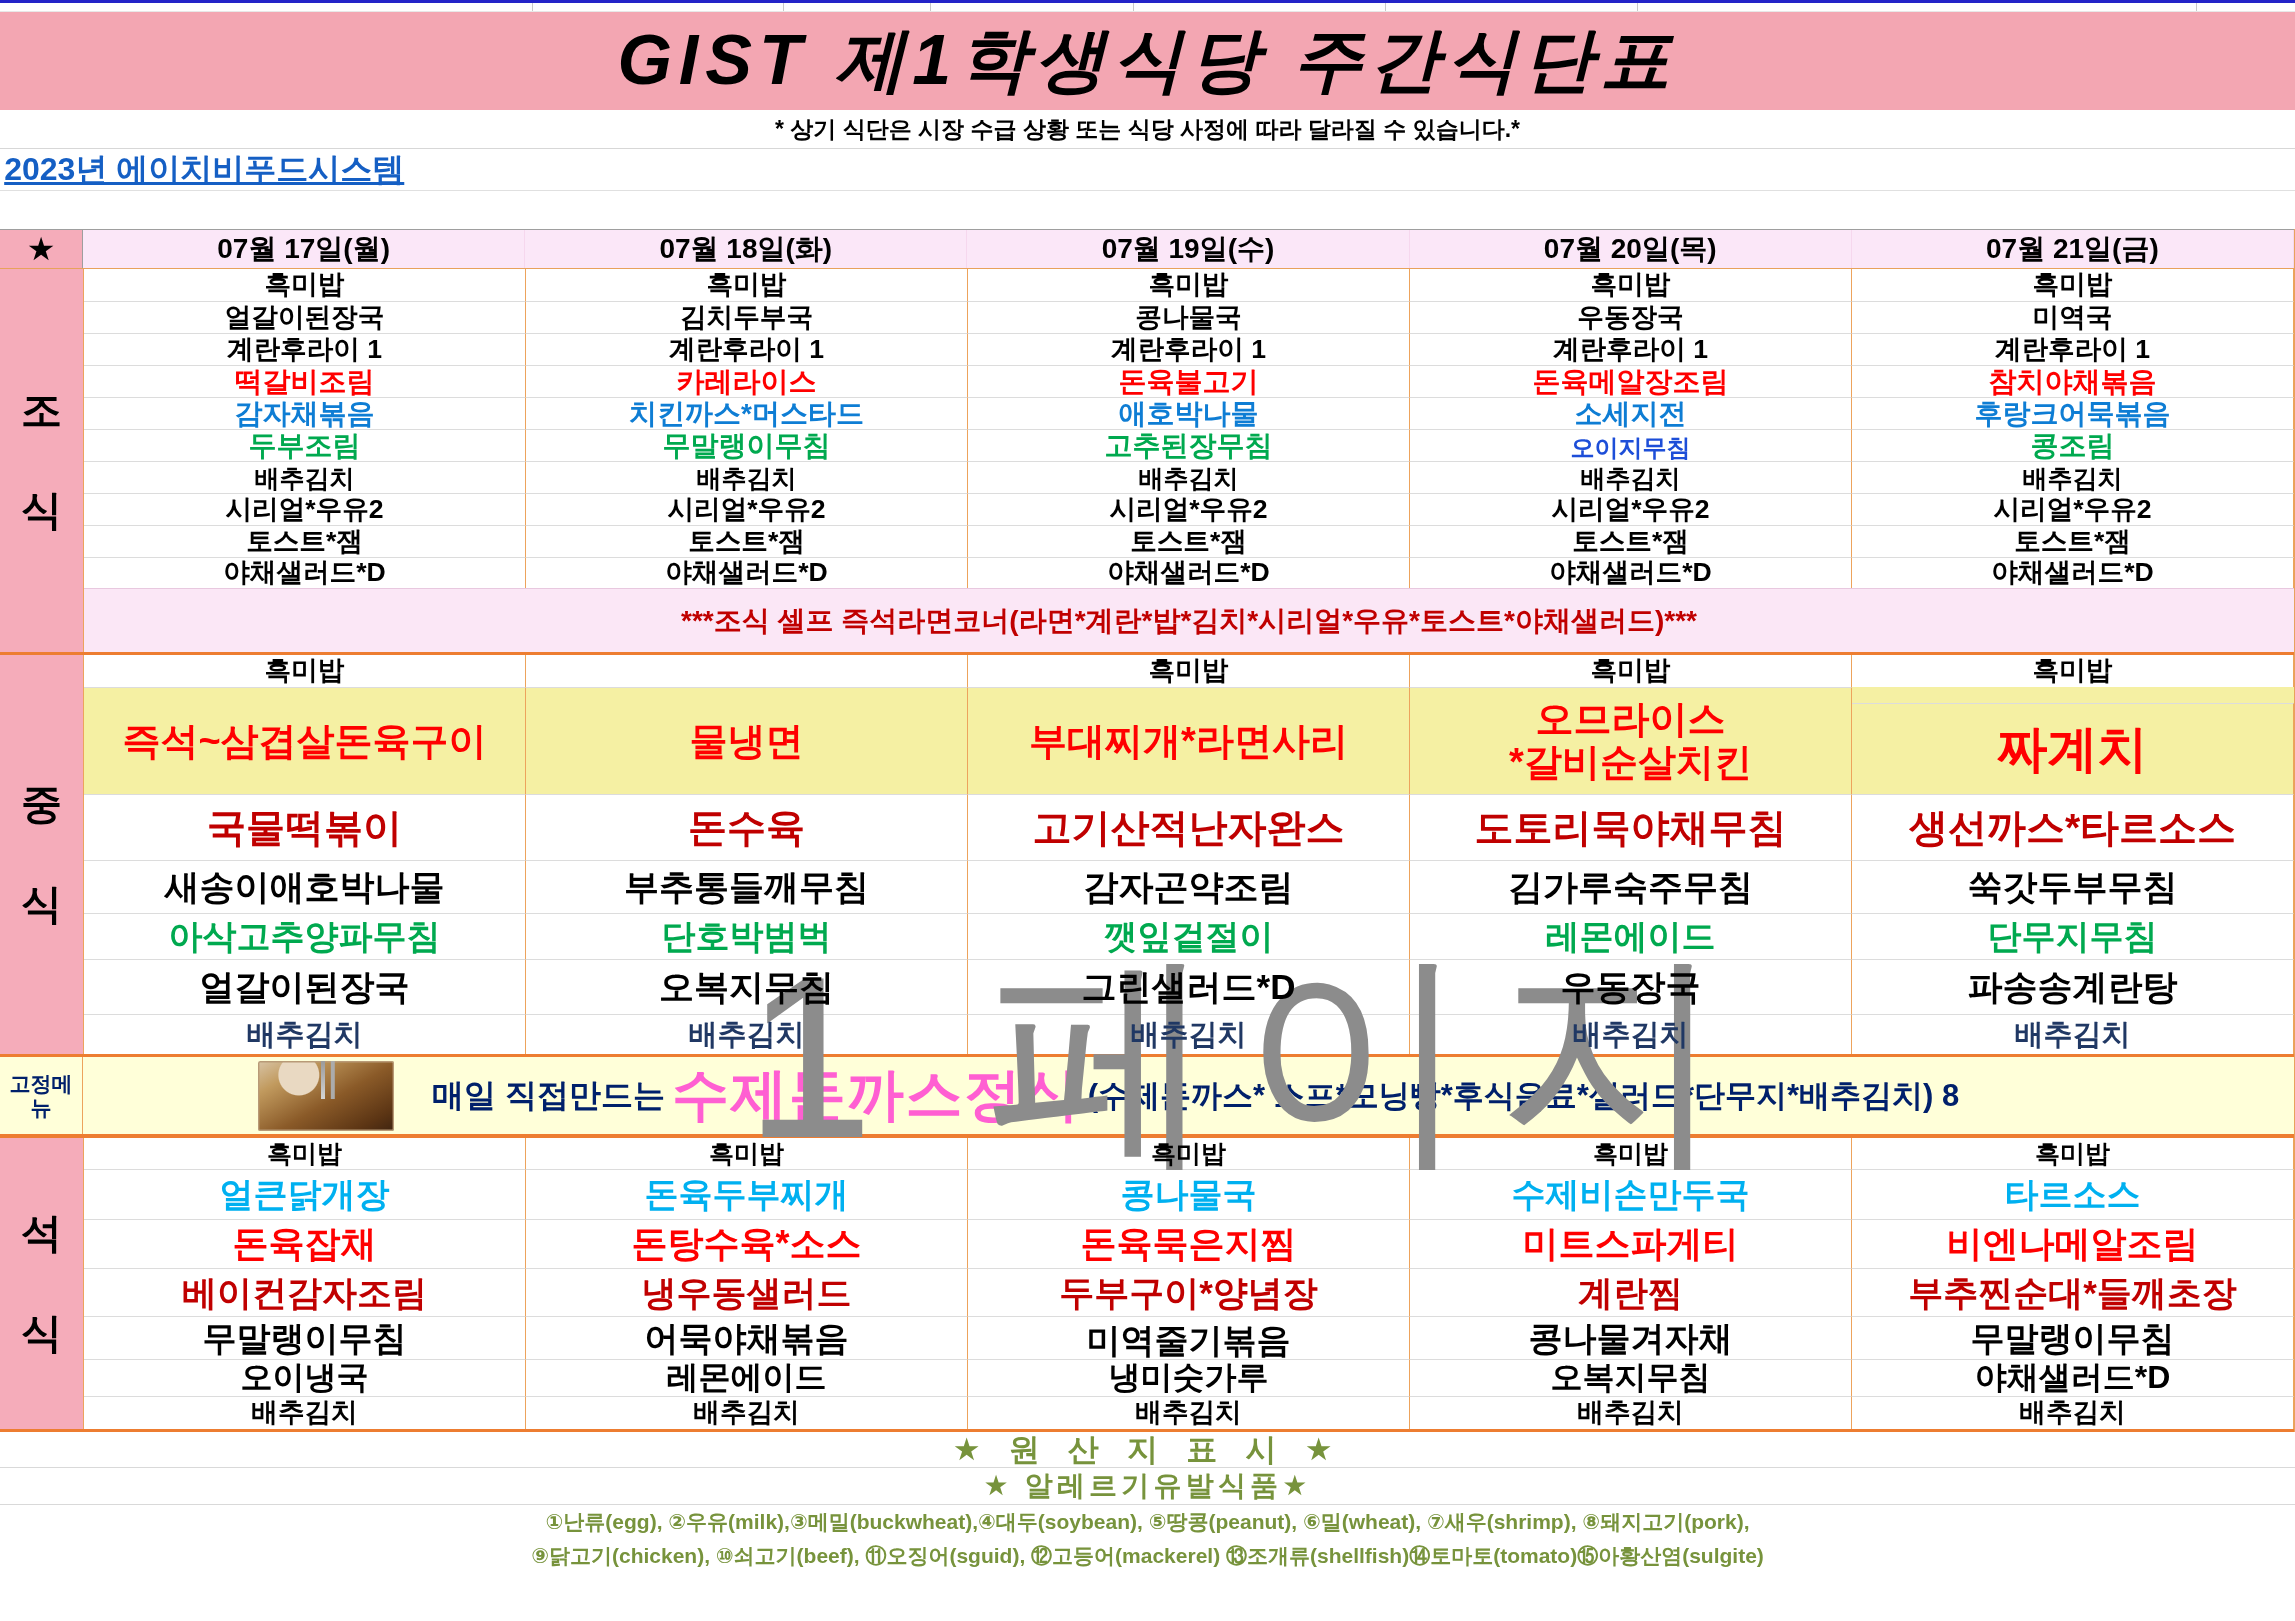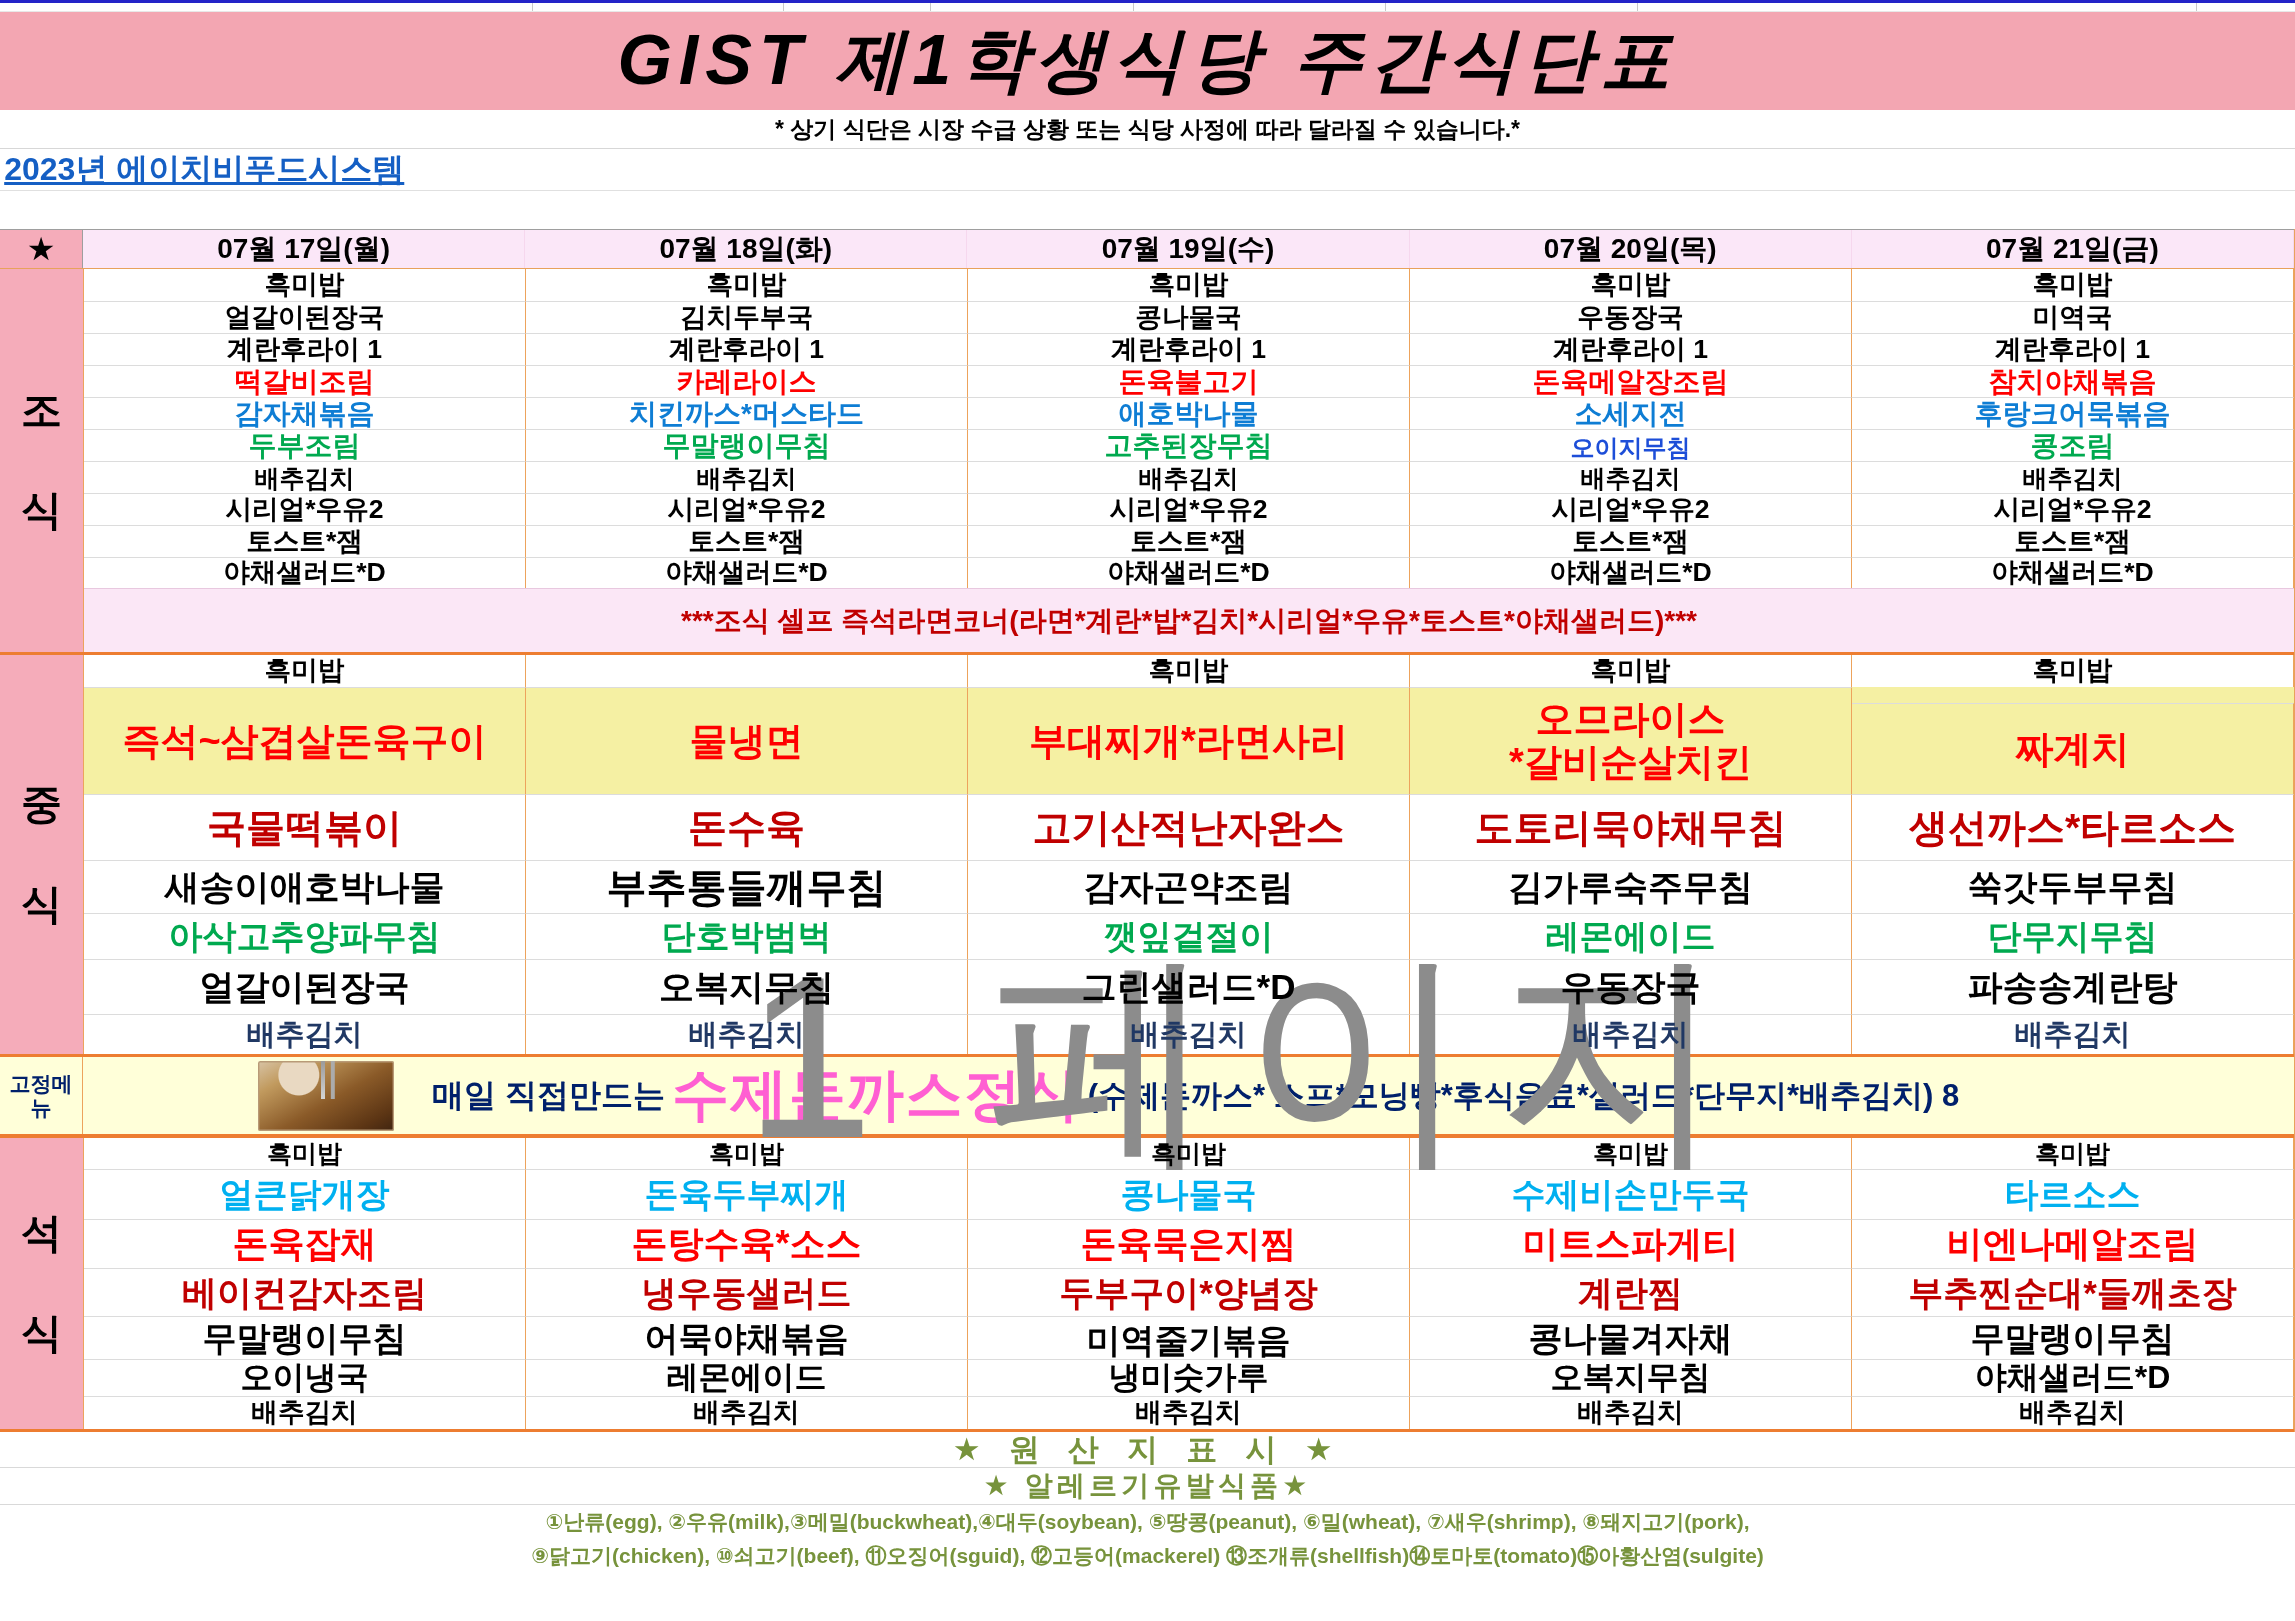--- a/index.html
+++ b/index.html
@@ -330,21 +330,21 @@
               <div class="cell" style="color: rgb(255, 0, 0); font-size: 38px;">
                 <span>물냉면</span>
               </div>
               <div class="cell" style="color: rgb(255, 0, 0); font-size: 38px;">
                 <span>부대찌개*라면사리</span>
               </div>
               <div class="cell" style="color: rgb(255, 0, 0); font-size: 38px;">
                 <span>오므라이스
 *갈비순살치킨</span>
               </div>
-              <div class="cell" style="color: rgb(255, 0, 0); font-size: 38px; margin-top: 16px;">
+              <div class="cell" style="color: rgb(255, 0, 0); font-size: 50px; margin-top: 16px;">
                 <span>짜계치</span>
               </div>
             </div>
             <div class="grid-row" style="height: 66px;">
               <div class="cell" style="color: rgb(192, 0, 0); font-size: 39px;">
                 <span>국물떡볶이</span>
               </div>
               <div class="cell" style="color: rgb(192, 0, 0); font-size: 39px;">
                 <span>돈수육</span>
               </div>
@@ -355,21 +355,21 @@
                 <span>도토리묵야채무침</span>
               </div>
               <div class="cell" style="color: rgb(192, 0, 0); font-size: 39px;">
                 <span>생선까스*타르소스</span>
               </div>
             </div>
             <div class="grid-row" style="height: 53px;">
               <div class="cell" style="color: rgb(0, 0, 0); font-size: 35px; align-items: center;">
                 <span>새송이애호박나물</span>
               </div>
-              <div class="cell" style="color: rgb(0, 0, 0); font-size: 40px;">
+              <div class="cell" style="color: rgb(0, 0, 0); font-size: 35px;">
                 <span>부추통들깨무침</span>
               </div>
               <div class="cell" style="color: rgb(0, 0, 0); font-size: 35px;">
                 <span>감자곤약조림</span>
               </div>
               <div class="cell" style="color: rgb(0, 0, 0); font-size: 35px;">
                 <span>김가루숙주무침</span>
               </div>
               <div class="cell" style="color: rgb(0, 0, 0); font-size: 35px;">
                 <span>쑥갓두부무침</span>

